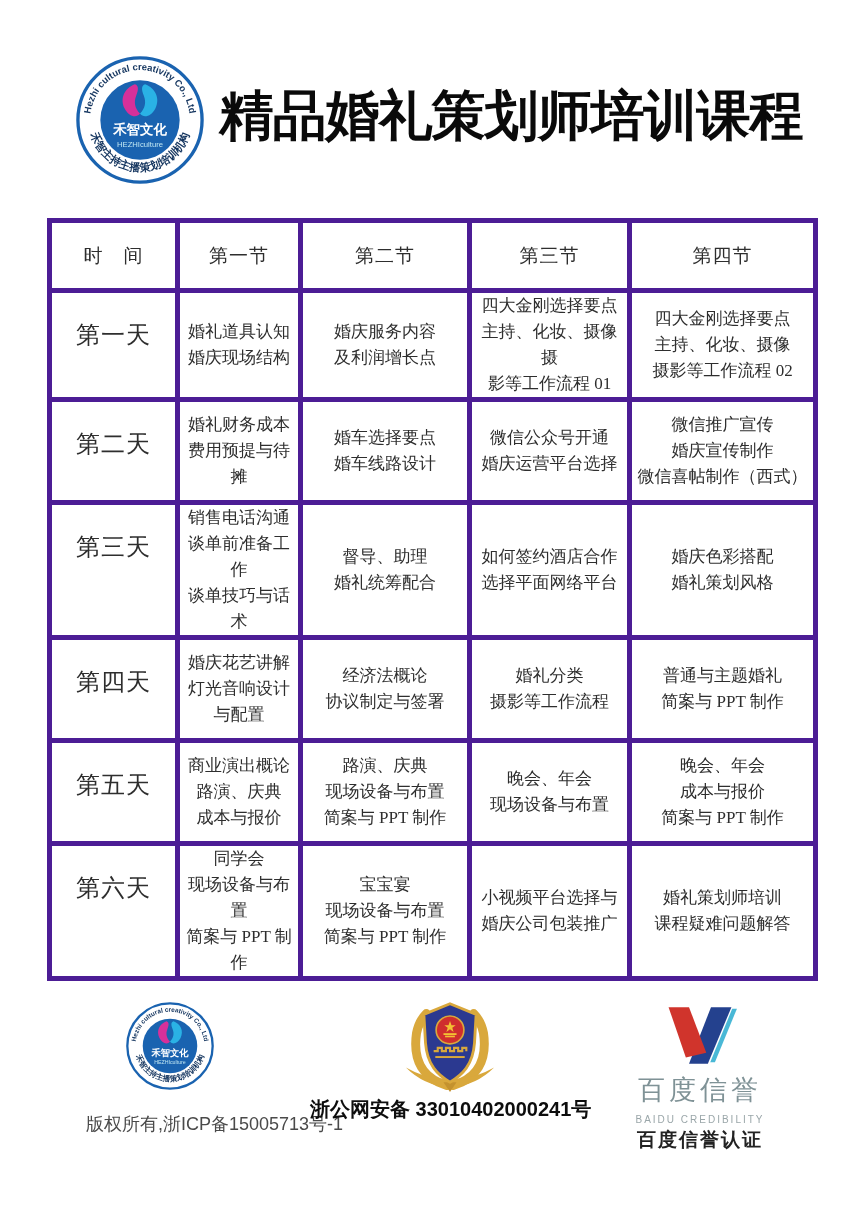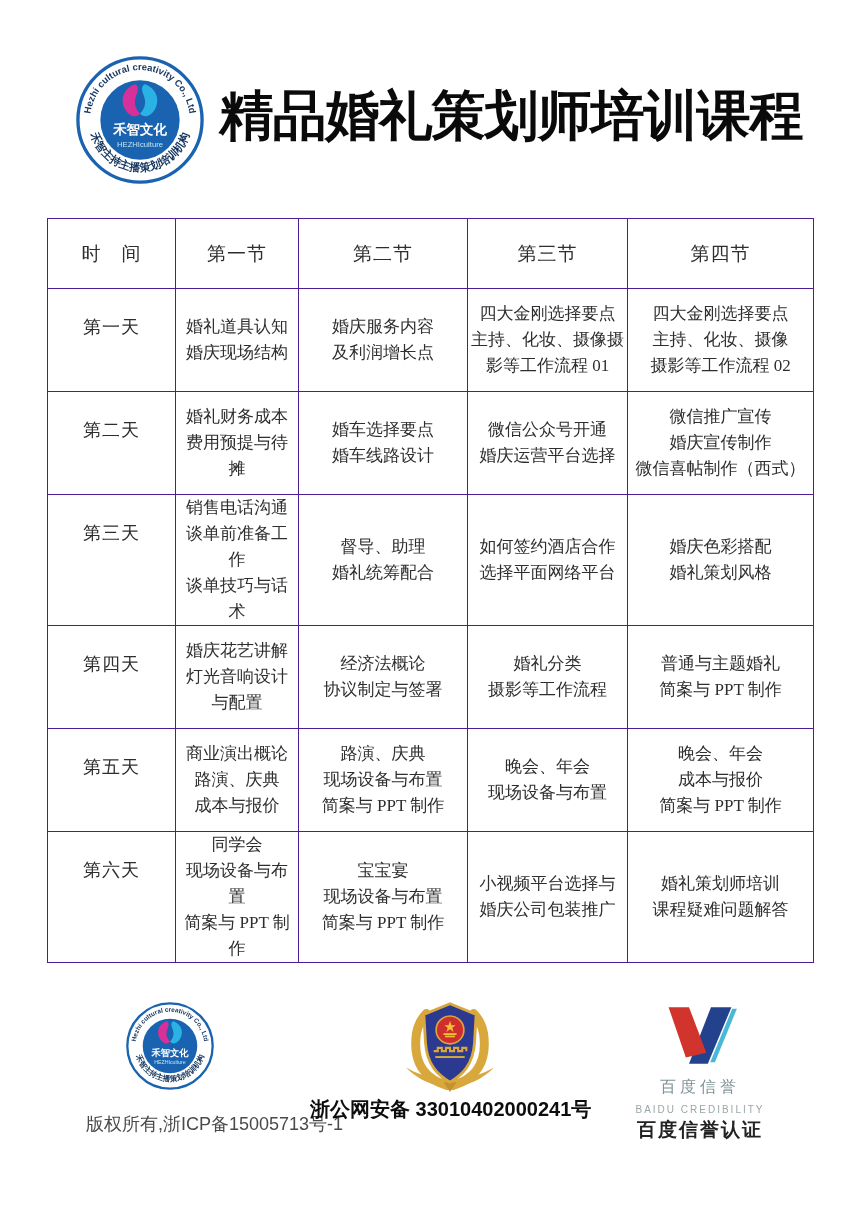--- a/index.html
+++ b/index.html
@@ -10,38 +10,38 @@
   .brand-logo{position:absolute;}
   #header-logo{left:76px;top:56px;width:128px;height:128px;}
   #page-title{position:absolute;left:196px;right:34px;top:76px;text-align:center;
         font-size:54px;font-weight:900;letter-spacing:-1px;color:#0a0a0a;
         font-family:"Liberation Sans",sans-serif;line-height:78px;white-space:nowrap;}
 
   
   #schedule{position:absolute;left:47px;top:218px;width:766px;height:687px;
         border-collapse:collapse;table-layout:fixed;
         font-family:"Liberation Serif","DejaVu Serif",serif;}
-  #schedule th,#schedule td{border:1px solid #4c1d95;text-align:center;
+  #schedule th,#schedule td{border:5px solid #4c1d95;text-align:center;
         color:#2e2e2e;font-weight:normal;padding:0 3px;}
   #schedule thead tr{height:70px;}
   #schedule tbody tr{height:103px;}
   #schedule th{font-size:19px;vertical-align:middle;letter-spacing:1px;}
-  #schedule td.day{font-size:18px;vertical-align:top;padding-top:26px;letter-spacing:1px;}
+  #schedule td.day{font-size:24px;vertical-align:top;padding-top:26px;letter-spacing:1px;}
   #schedule td.cell{font-size:17px;vertical-align:middle;white-space:pre-line;line-height:26px;}
 
   
   #footer-logo{left:126px;top:1002px;width:88px;height:88px;}
   #copyright{position:absolute;left:86px;top:1112px;font-size:18px;color:#4a4a4a;
         letter-spacing:0px;white-space:nowrap;}
   #police-badge{position:absolute;left:394px;top:994px;width:112px;height:98px;}
   #police-record{position:absolute;left:310px;width:280px;top:1096px;text-align:left;
         font-size:20px;font-weight:bold;color:#0d0d0d;white-space:nowrap;}
   #baidu-block{position:absolute;left:612px;top:1004px;width:176px;text-align:center;}
   #baidu-logo{width:82px;height:66px;display:block;margin:0 auto;}
-  #baidu-name{font-size:16px;color:#7f9296;letter-spacing:4px;margin-top:7px;font-family:Liberation Serif, serif;}
+  #baidu-name{font-size:27px;color:#7f9296;letter-spacing:4px;margin-top:2px;font-family:Liberation Serif, serif;}
   #baidu-sub{font-size:10px;color:#9aa6a9;letter-spacing:2px;margin-top:6px;}
   #baidu-cert{font-size:19px;color:#222;font-weight:600;letter-spacing:2px;margin-top:2px;}
 </style>
 </head>
 <body>
 
 <div id="page">
 
   <svg id="header-logo" class="brand-logo" viewBox="0 0 100 100">
     <circle cx="50" cy="50" r="48.5" fill="#ffffff" stroke="#1a63b0" stroke-width="2.6"></circle>

